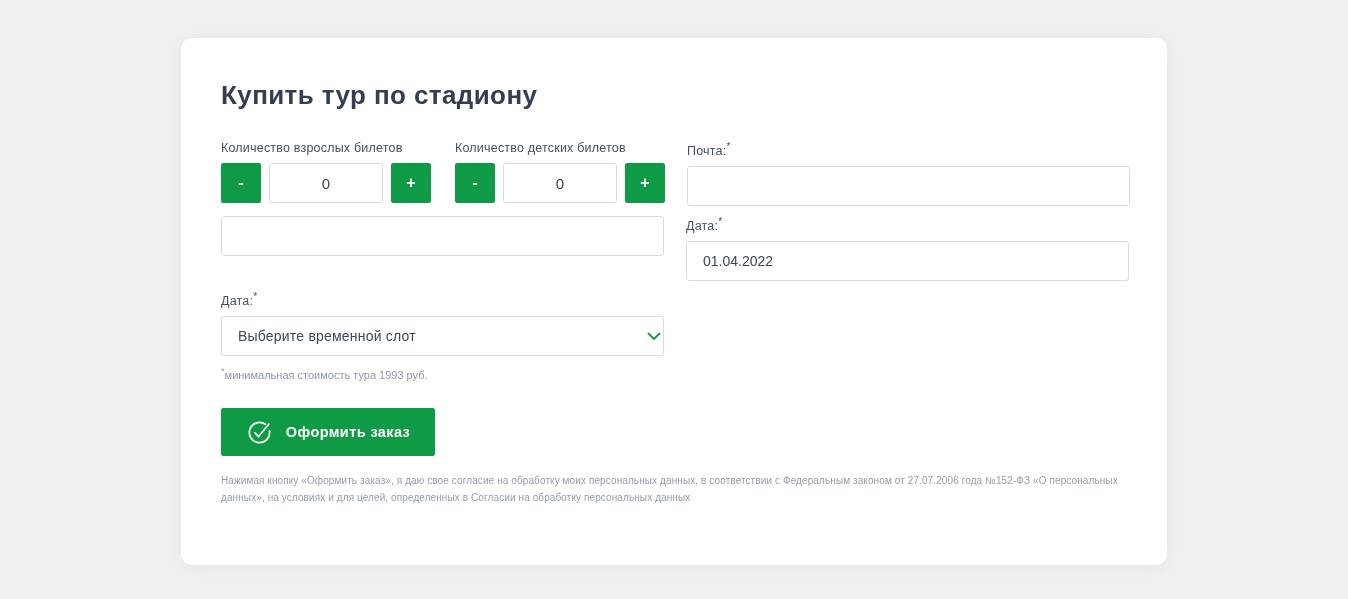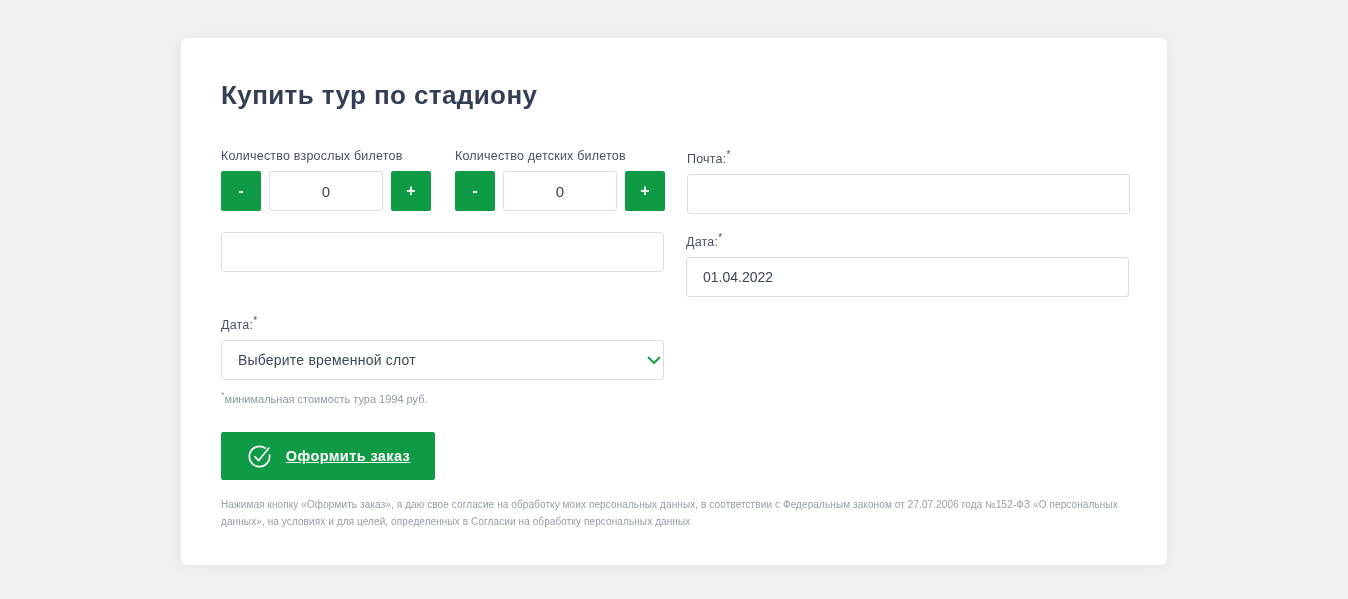--- a/index.html
+++ b/index.html
@@ -8,38 +8,38 @@
     background: #f0f0f1;
     font-family: "Liberation Sans", "DejaVu Sans", sans-serif;
     position: relative;
     overflow: hidden;
   }
   .card {
     position: absolute;
     left: 181px; top: 38px;
     width: 986px; height: 527px;
     background: #ffffff;
-    border-radius: 6px;
+    border-radius: 11px;
     box-shadow: 0 2px 14px rgba(0,0,0,0.05);
     padding: 42px 40px 0 40px;
   }
   .page-title {
     font-size: 26px;
     font-weight: 600;
     color: #333e55;
     letter-spacing: 0.4px;
     margin-bottom: 30px;
   }
   .form-grid { width: 908px; }
   .form-row {
     display: flex;
     gap: 22px;
     margin-bottom: 10px;
   }
-  .col { width: 530px; margin-top: 8px; }
+  .col { width: 530px; }
   .field-label {
     display: block;
     font-size: 12.5px;
     color: #455164;
     margin-bottom: 8px;
     letter-spacing: 0.2px;
   }
   .field-label sup { font-size: 10px; }
   .steppers { display: flex; gap: 24px; }
   .stepper-group { width: 210px; }
@@ -110,21 +110,20 @@
     color: #ffffff;
     font-size: 14.5px;
     font-weight: bold;
     letter-spacing: 0.4px;
     display: flex;
     align-items: center;
     justify-content: center;
     gap: 13px;
     cursor: pointer;
     font-family: inherit;
-    text-decoration: underline;
   }
   .fine-print {
     margin-top: 17px;
     max-width: 915px;
     font-size: 10px;
     line-height: 1.65;
     color: #959dab;
     letter-spacing: 0.1px;
   }
 </style>
@@ -185,21 +184,21 @@
                 <polyline points="1.5,1.5 7,7 12.5,1.5" fill="none" stroke="#1b9e4b" stroke-width="2" stroke-linecap="round" stroke-linejoin="round"></polyline>
               </svg>
           </span>
         </div>
       </div>
     </div>
 
   </div>
 
 
-  <div class="sum-note"><sup>*</sup><span>минимальная стоимость тура 1994 руб.</span></div>
+  <div class="sum-note"><sup>*</sup><span>минимальная стоимость тура 1993 руб.</span></div>
 
   <button class="submit-btn">
     <span style="display:inline-flex;">
       <svg width="27" height="27" viewBox="0 0 24 24">
         <path d="M 17.16 4.63 A 9 9 0 1 0 20.86 10.44" fill="none" stroke="#ffffff" stroke-width="1.5" stroke-linecap="round"></path>
         <path d="M 8 12.3 L 11.2 15.6 L 20.2 4.6" fill="none" stroke="#ffffff" stroke-width="1.5" stroke-linecap="round" stroke-linejoin="round"></path>
       </svg>
     </span>
     <span>Оформить заказ</span>
   </button>

